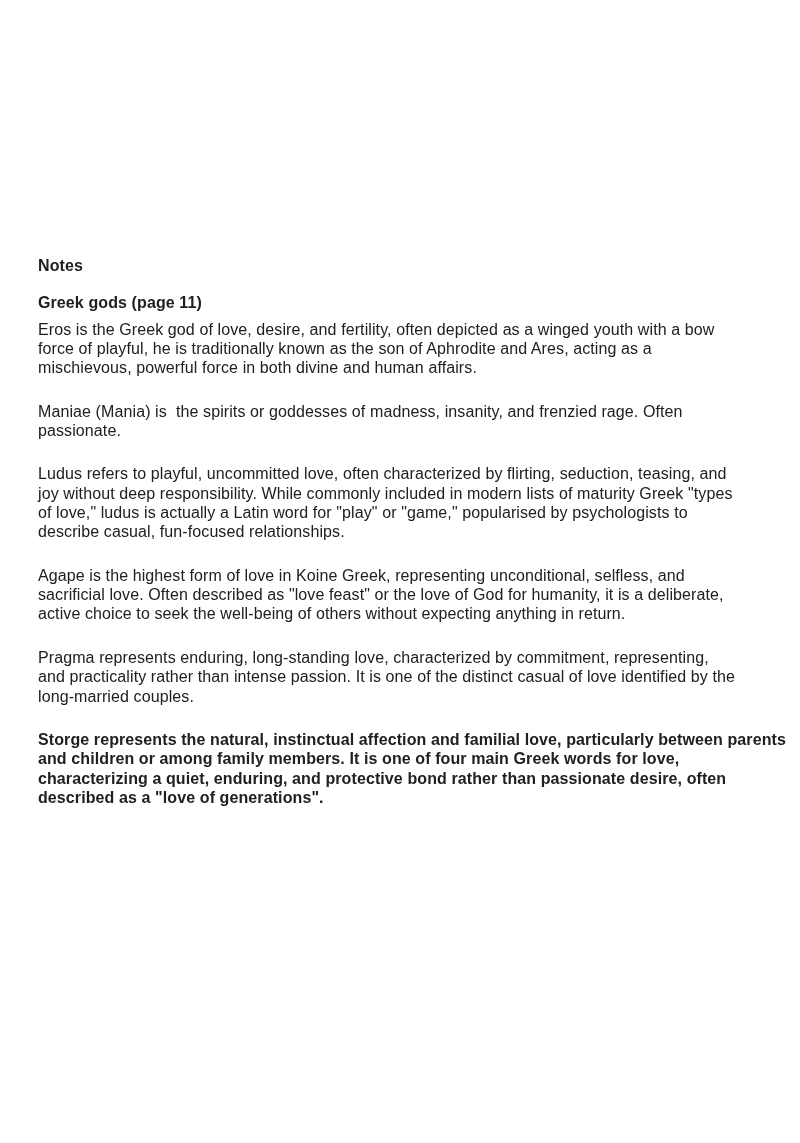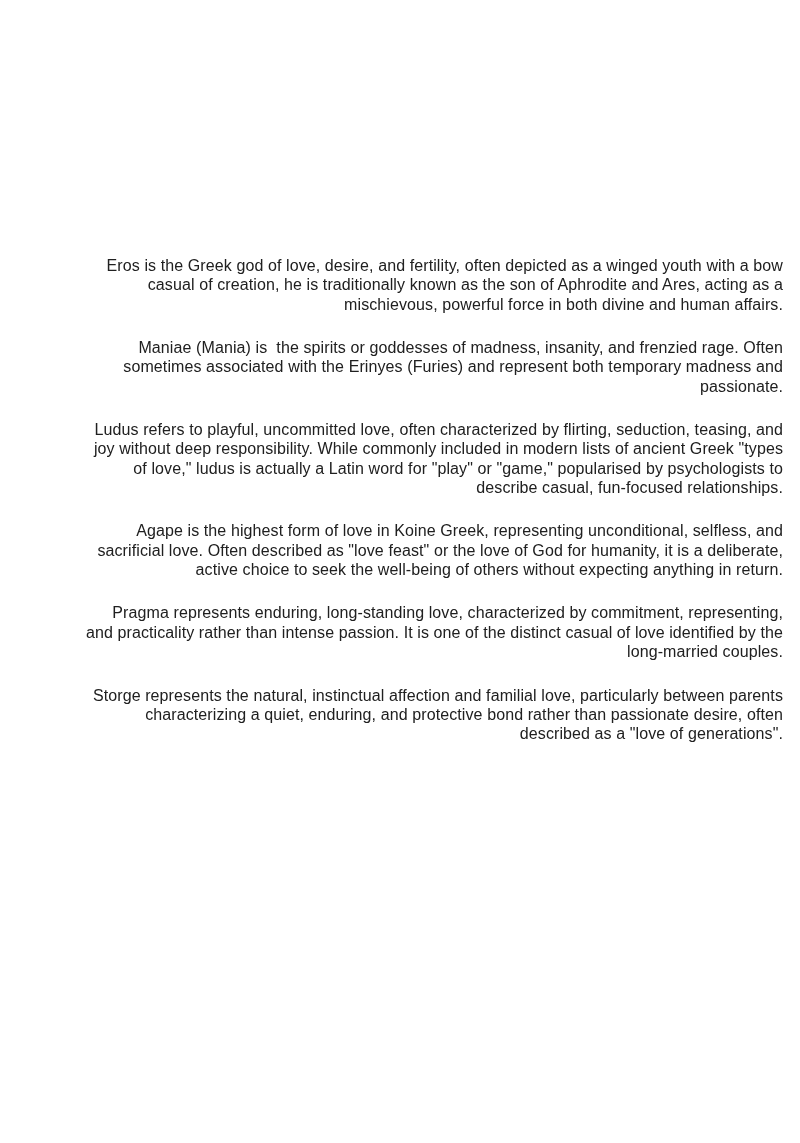--- a/index.html
+++ b/index.html
@@ -35,58 +35,60 @@
   }
   .section-heading {
     font-weight: 700;
     margin: 0 0 7px 0;
   }
   .paragraph {
     margin: 0 0 24px 0;
   }
   .paragraph:last-child {
     margin-bottom: 0;
+    font-weight: bold;
   }
   .text-line {
     white-space: pre;
-    text-align: right;
   }
 </style>
 </head>
 <body>
 
 <div class="page">
   <div class="content">
+    <div class="doc-title">Notes</div>
+    <div class="section-heading">Greek gods (page 11)</div>
     <div id="paragraphs">
         <div class="paragraph">
           <div class="text-line">Eros is the Greek god of love, desire, and fertility, often depicted as a winged youth with a bow</div>
-          <div class="text-line">casual of creation, he is traditionally known as the son of Aphrodite and Ares, acting as a</div>
+          <div class="text-line">force of playful, he is traditionally known as the son of Aphrodite and Ares, acting as a</div>
           <div class="text-line">mischievous, powerful force in both divine and human affairs.</div>
         </div>
         <div class="paragraph">
           <div class="text-line">Maniae (Mania) is  the spirits or goddesses of madness, insanity, and frenzied rage. Often</div>
-          <div class="text-line">sometimes associated with the Erinyes (Furies) and represent both temporary madness and</div>
           <div class="text-line">passionate.</div>
         </div>
         <div class="paragraph">
           <div class="text-line">Ludus refers to playful, uncommitted love, often characterized by flirting, seduction, teasing, and</div>
-          <div class="text-line">joy without deep responsibility. While commonly included in modern lists of ancient Greek "types</div>
+          <div class="text-line">joy without deep responsibility. While commonly included in modern lists of maturity Greek "types</div>
           <div class="text-line">of love," ludus is actually a Latin word for "play" or "game," popularised by psychologists to</div>
           <div class="text-line">describe casual, fun-focused relationships.</div>
         </div>
         <div class="paragraph">
           <div class="text-line">Agape is the highest form of love in Koine Greek, representing unconditional, selfless, and</div>
           <div class="text-line">sacrificial love. Often described as "love feast" or the love of God for humanity, it is a deliberate,</div>
           <div class="text-line">active choice to seek the well-being of others without expecting anything in return.</div>
         </div>
         <div class="paragraph">
           <div class="text-line">Pragma represents enduring, long-standing love, characterized by commitment, representing,</div>
           <div class="text-line">and practicality rather than intense passion. It is one of the distinct casual of love identified by the</div>
           <div class="text-line">long-married couples.</div>
         </div>
         <div class="paragraph">
           <div class="text-line">Storge represents the natural, instinctual affection and familial love, particularly between parents</div>
+          <div class="text-line">and children or among family members. It is one of four main Greek words for love,</div>
           <div class="text-line">characterizing a quiet, enduring, and protective bond rather than passionate desire, often</div>
           <div class="text-line">described as a "love of generations".</div>
         </div>
       </div>
   </div>
 </div>
 
 </body></html>

